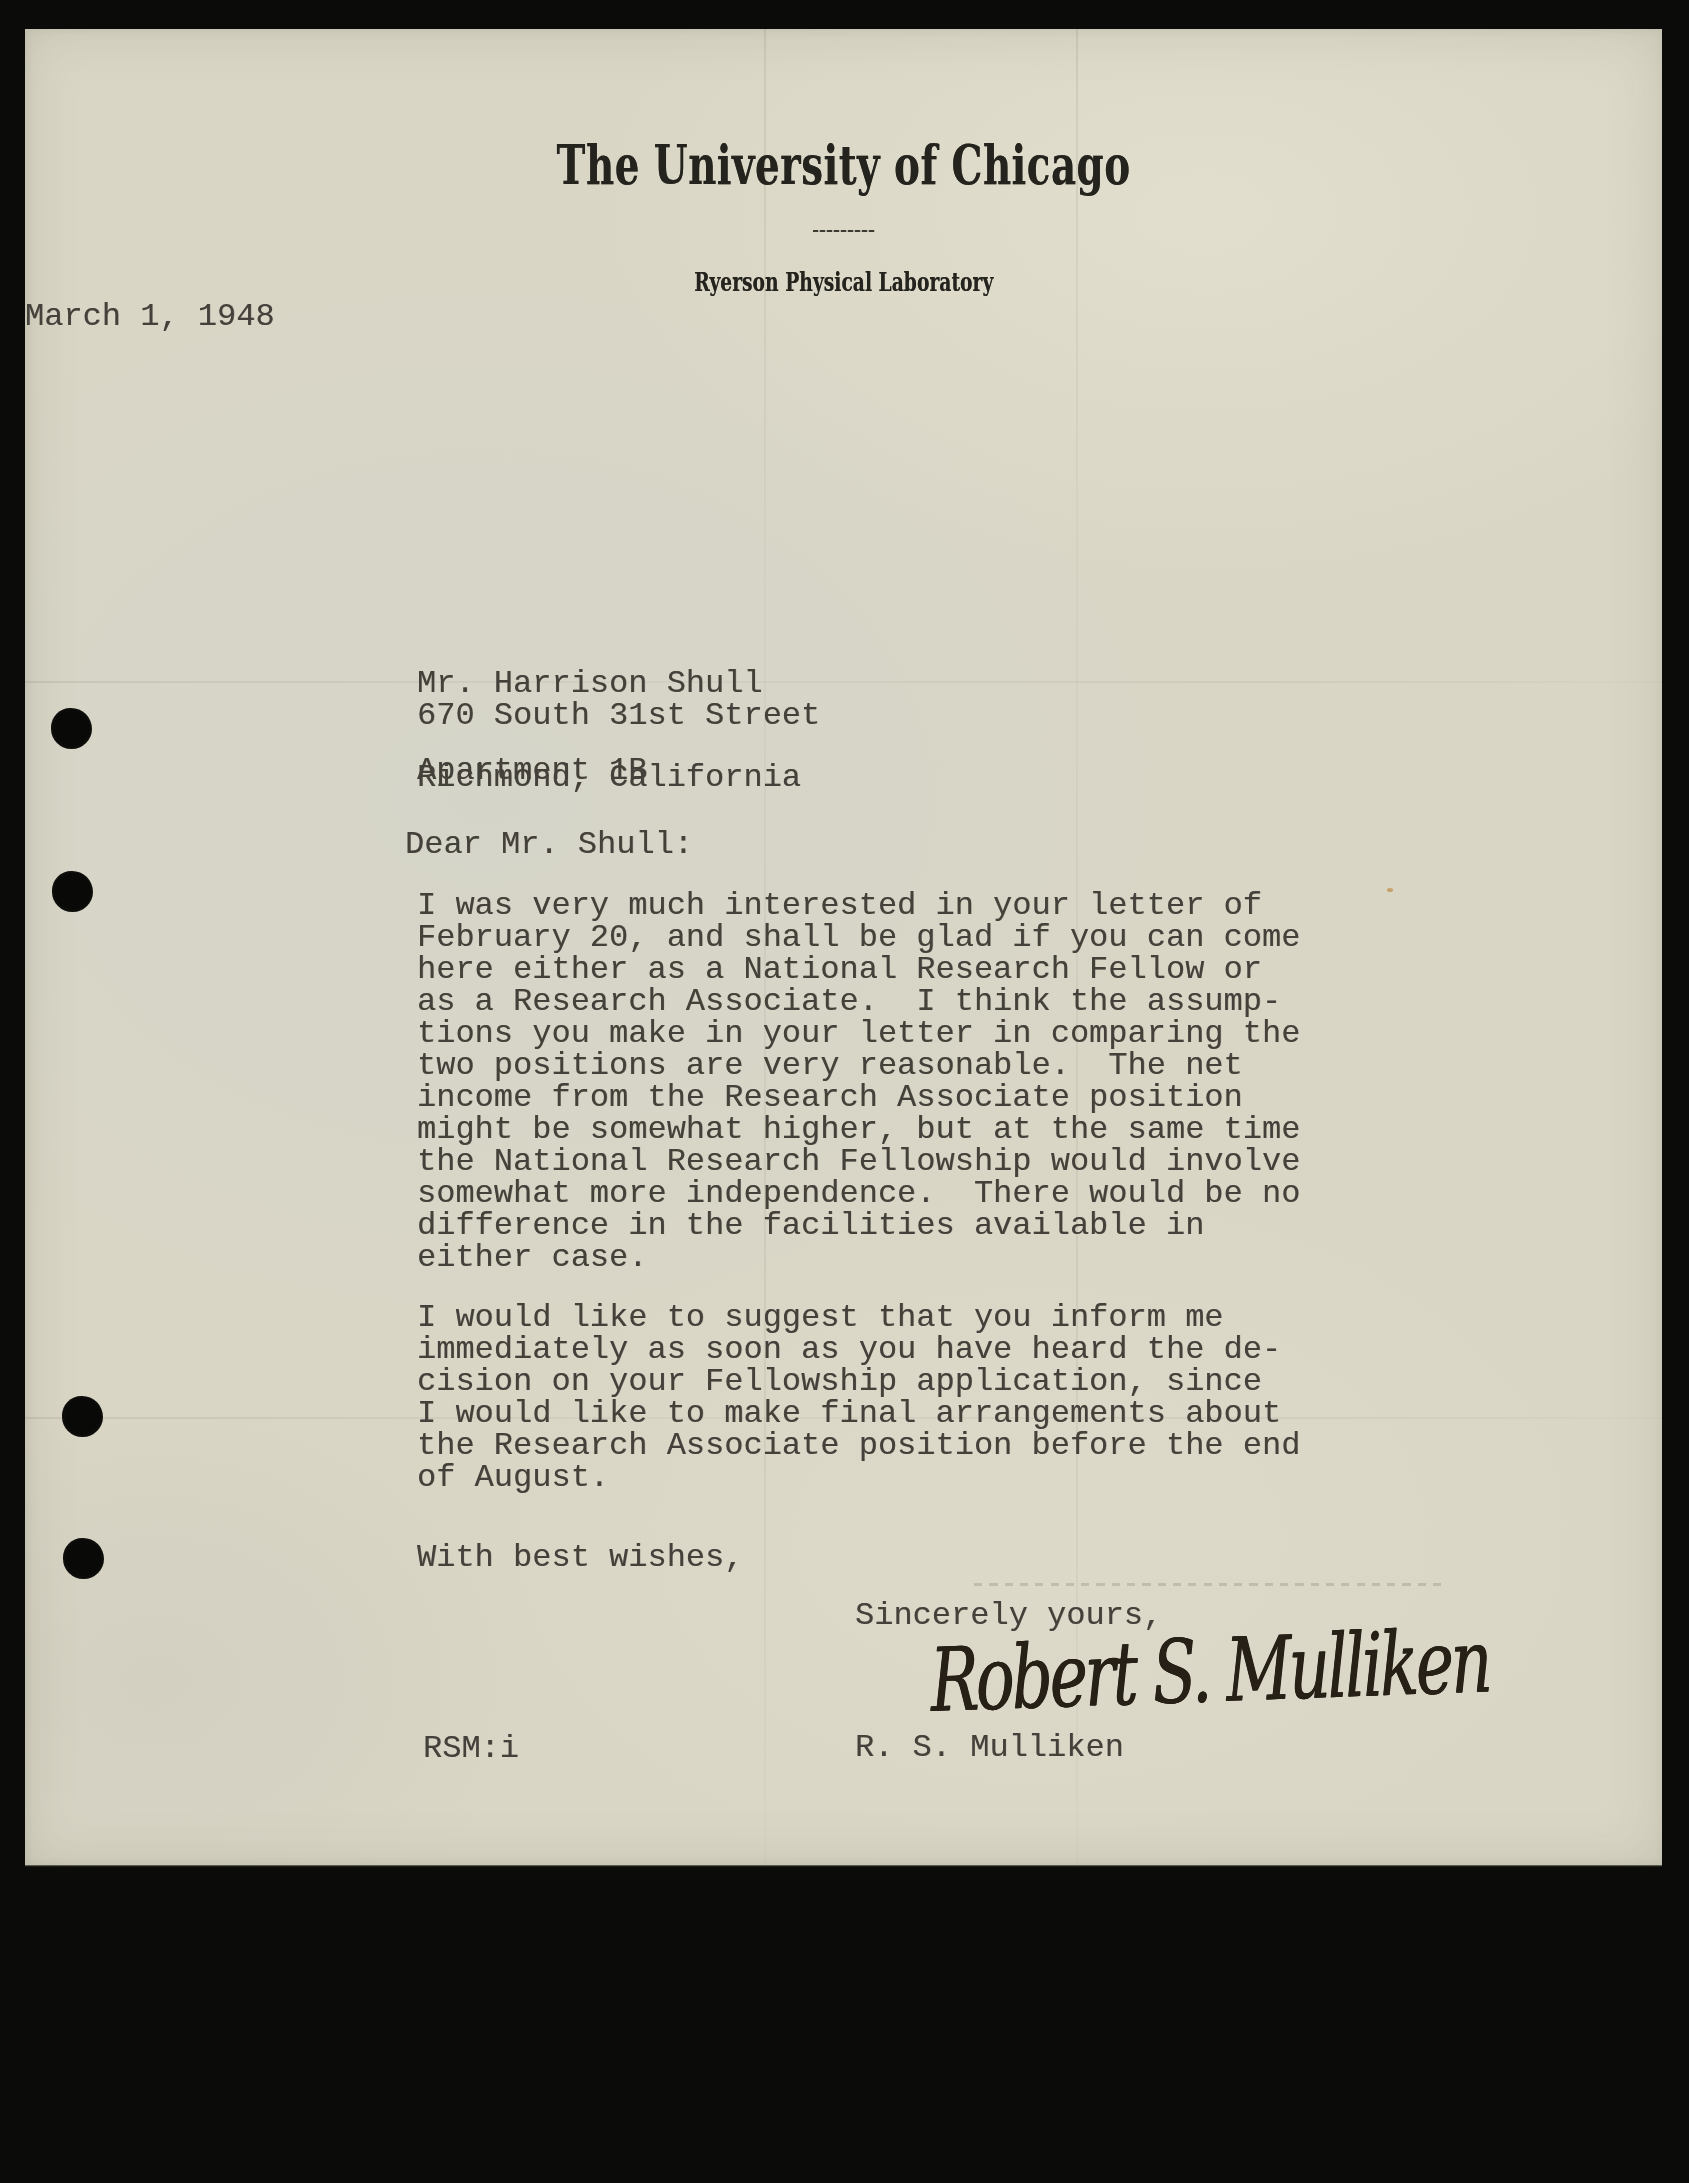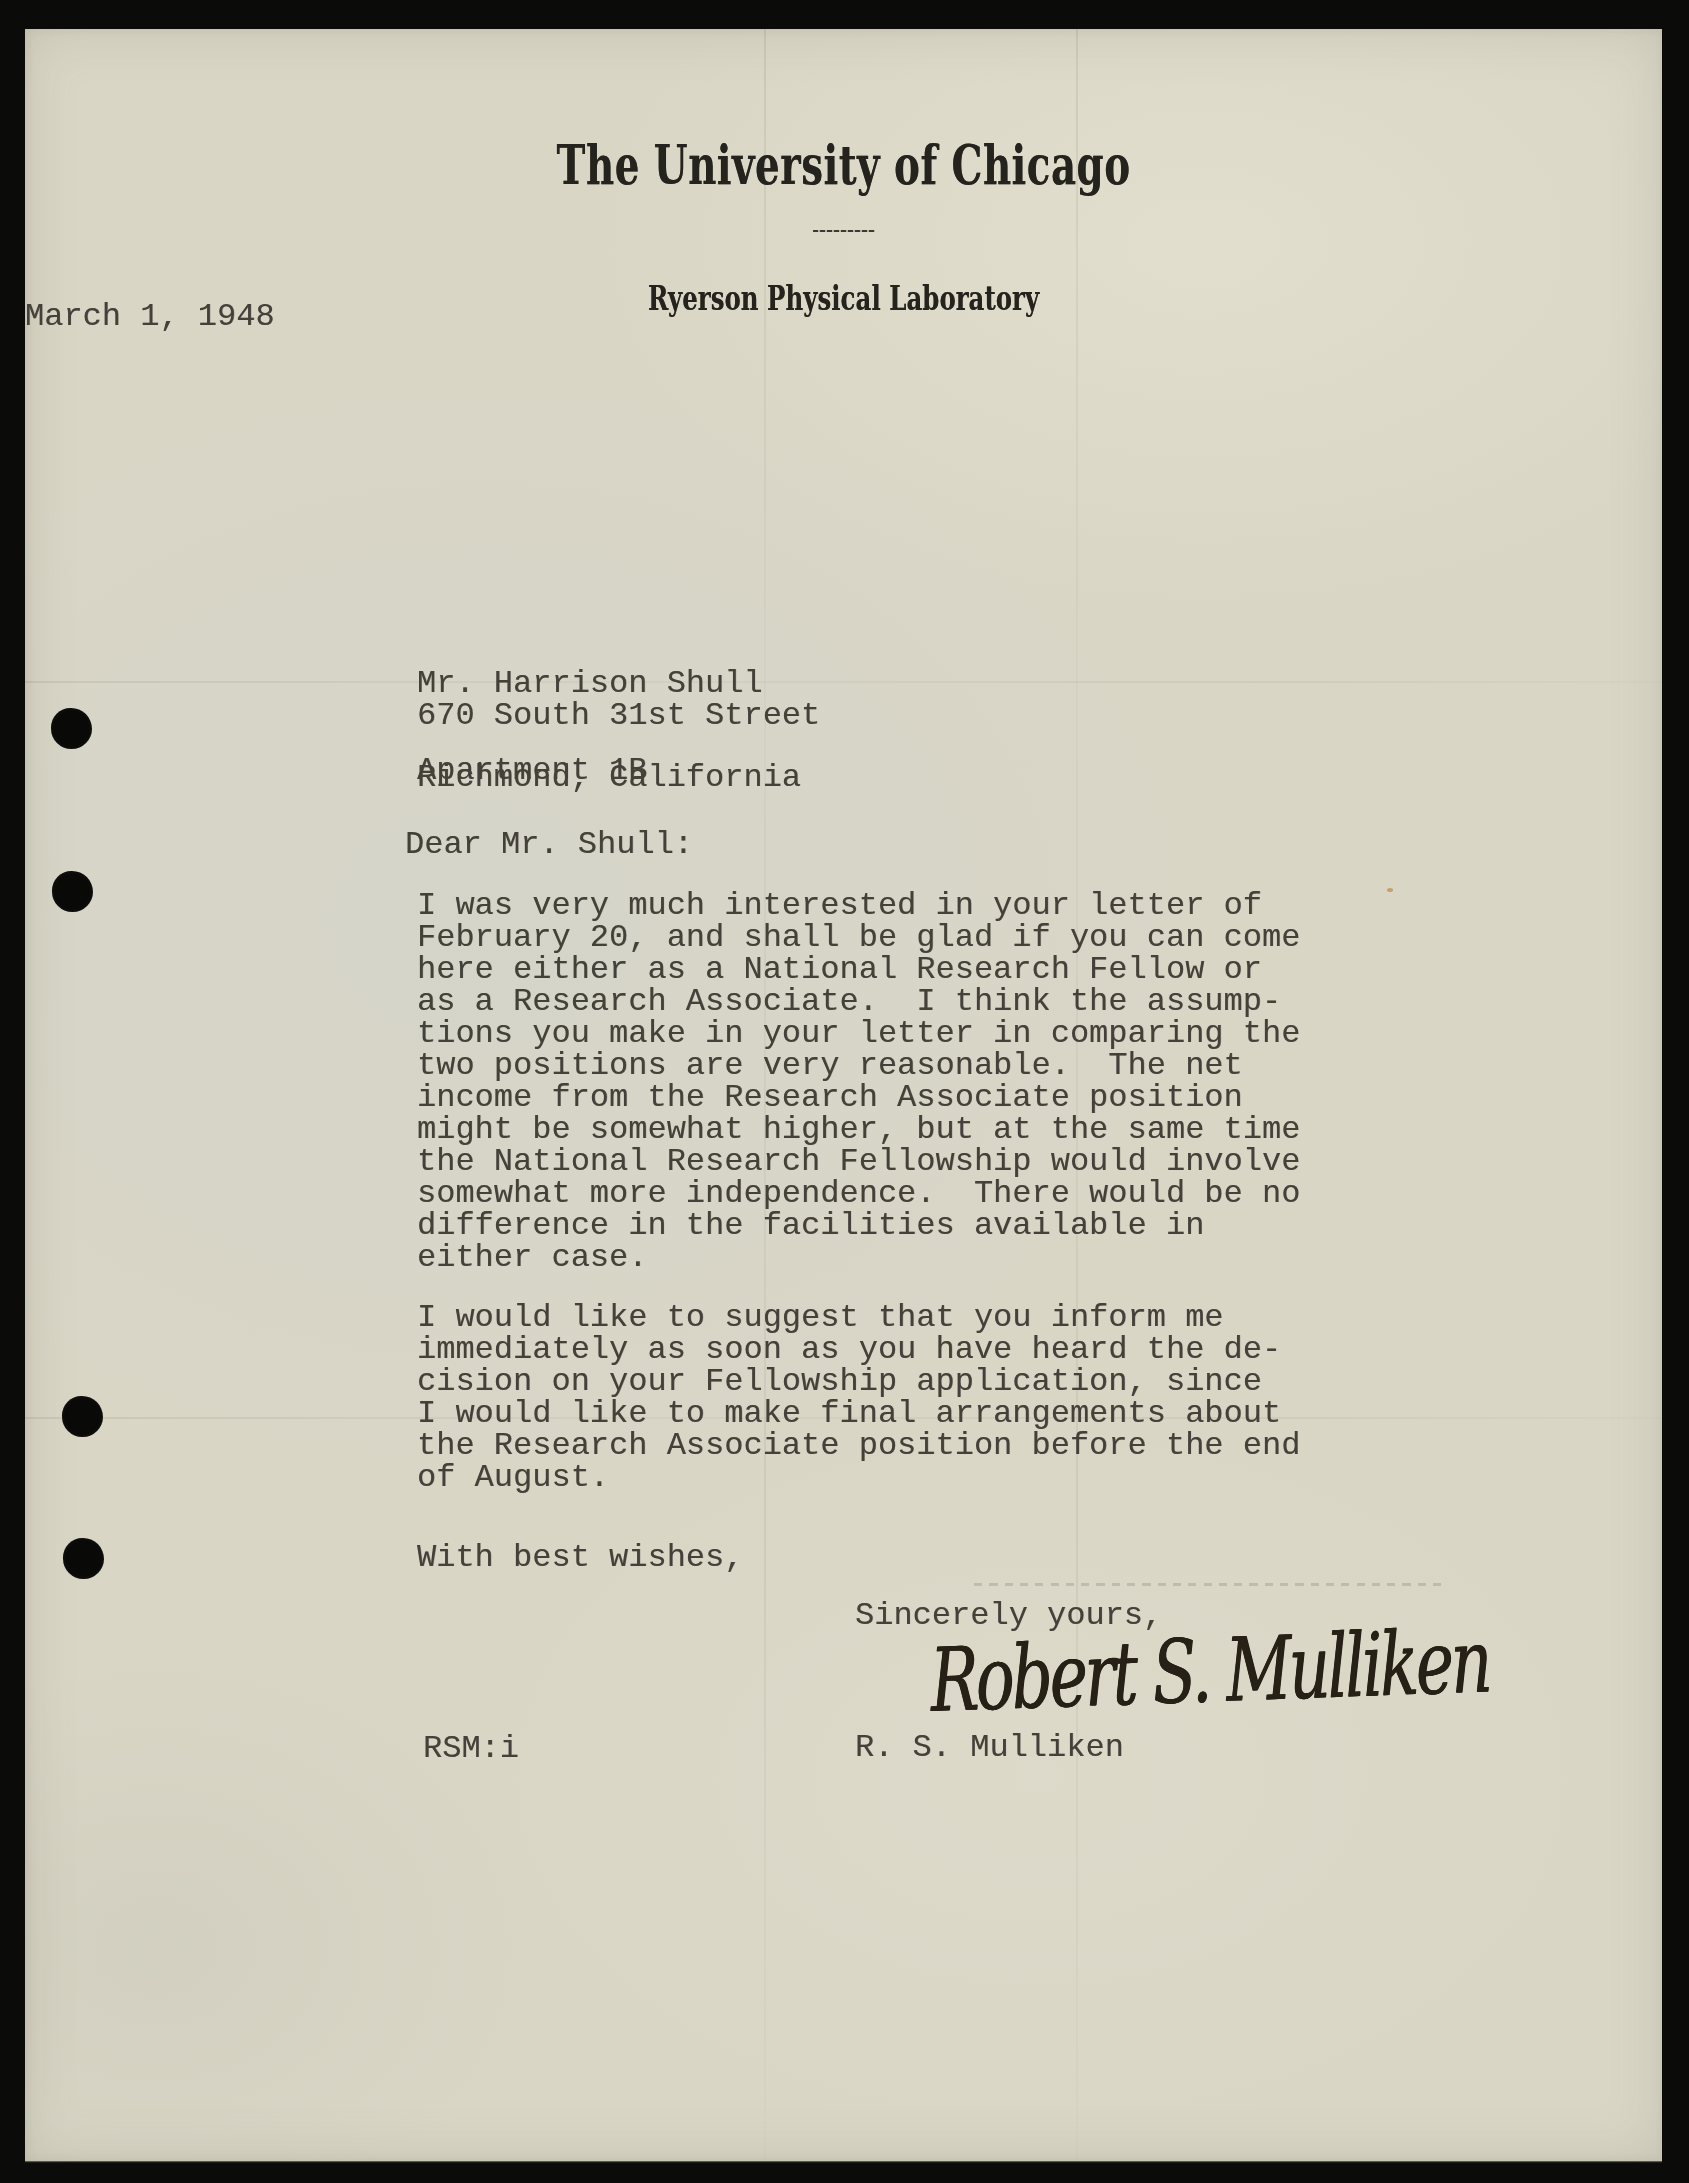--- a/index.html
+++ b/index.html
@@ -5,21 +5,21 @@
   html,body{margin:0;padding:0;}
   body{
     width:1689px;height:2183px;
     background:var(--scan-background,#0b0b0a);
     position:relative;overflow:hidden;
     font-family:"Liberation Sans",sans-serif;
   }
   .scan{position:absolute;inset:0;}
   
   .paper{
-    position:absolute;left:25px;top:29px;width:1637px;height:2132px;
+    position:absolute;left:25px;top:29px;width:1637px;height:1836px;
     background-color:var(--paper,#d9d6c6);
     background-image:
       radial-gradient(880px 528px at 72% 10%, rgba(233,229,213,.55), rgba(233,229,213,0) 70%),
       radial-gradient(997px 763px at 28% 42%, rgba(209,211,203,.50), rgba(209,211,203,0) 72%),
       radial-gradient(821px 528px at 62% 82%, rgba(226,222,207,.45), rgba(226,222,207,0) 70%),
       radial-gradient(528px 411px at 8% 90%, rgba(200,198,184,.40), rgba(200,198,184,0) 70%);
     box-shadow:
       inset 0 0 53px rgba(110,105,85,.18),
       inset 1.8px 0 8.2px rgba(100,95,75,.12),
       0 1.2px 0 rgba(236,231,206,.35);
@@ -40,21 +40,21 @@
   .lh-blackletter{
     font-family:"DejaVu Serif","Liberation Serif",serif;
     font-weight:bold;white-space:nowrap;
   }
   .lh-blackletter > span{display:inline-block;transform:scaleX(0.72);transform-origin:center top;
     text-shadow:0 0 0.6px rgba(36,35,29,.6);}
   .institution{top:109px;font-size:54px;line-height:54px;letter-spacing:0.6px;}
   .location{top:174px;font-size:16.4px;line-height:16.4px;font-weight:bold;letter-spacing:2.3px;color:#34332b;}
   .lh-rule{position:absolute;left:50%;top:201px;width:62px;height:2.3px;margin-left:-31px;
     background:repeating-linear-gradient(90deg,#3b3a31 0 5.3px, rgba(59,58,49,.25) 5.3px 7px);}
-  .department{top:252px;font-size:34px;line-height:34px;letter-spacing:0px;}
+  .department{top:236px;font-size:26px;line-height:34px;letter-spacing:0px;}
   
   .typed{
     position:absolute;
     font-family:"Liberation Mono","DejaVu Sans Mono",monospace;
     font-size:32px;line-height:32px;
     color:var(--typewriter-ink,#44403a);
     white-space:pre-wrap;
     text-shadow:0.4px 0.4px 0.4px rgba(68,64,58,.38);
   }
   .date-line{top:272px;left:0;right:0;text-align:left;}

